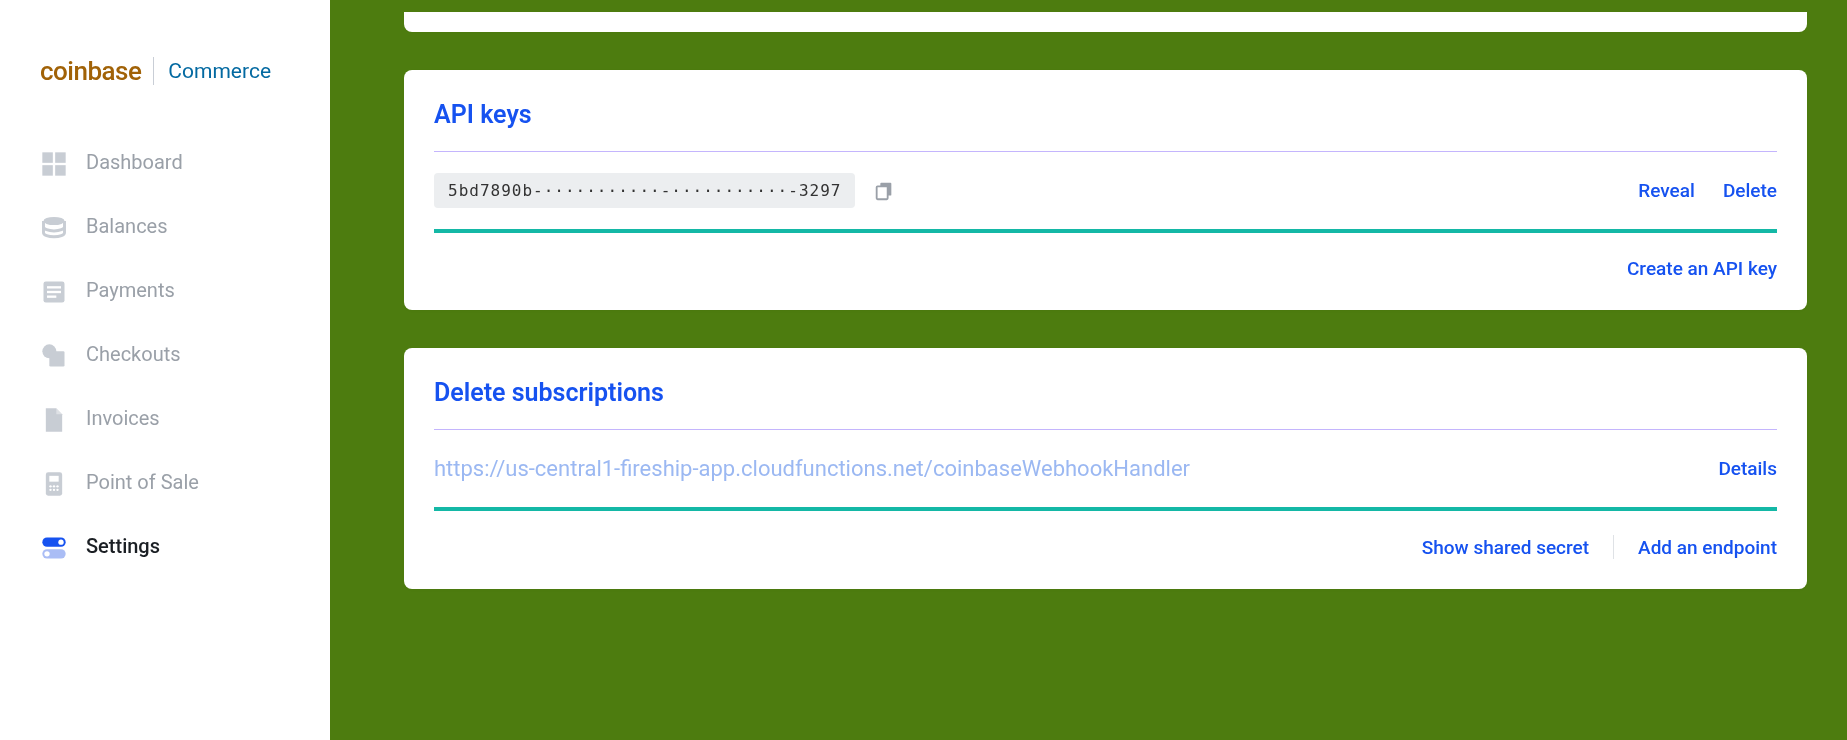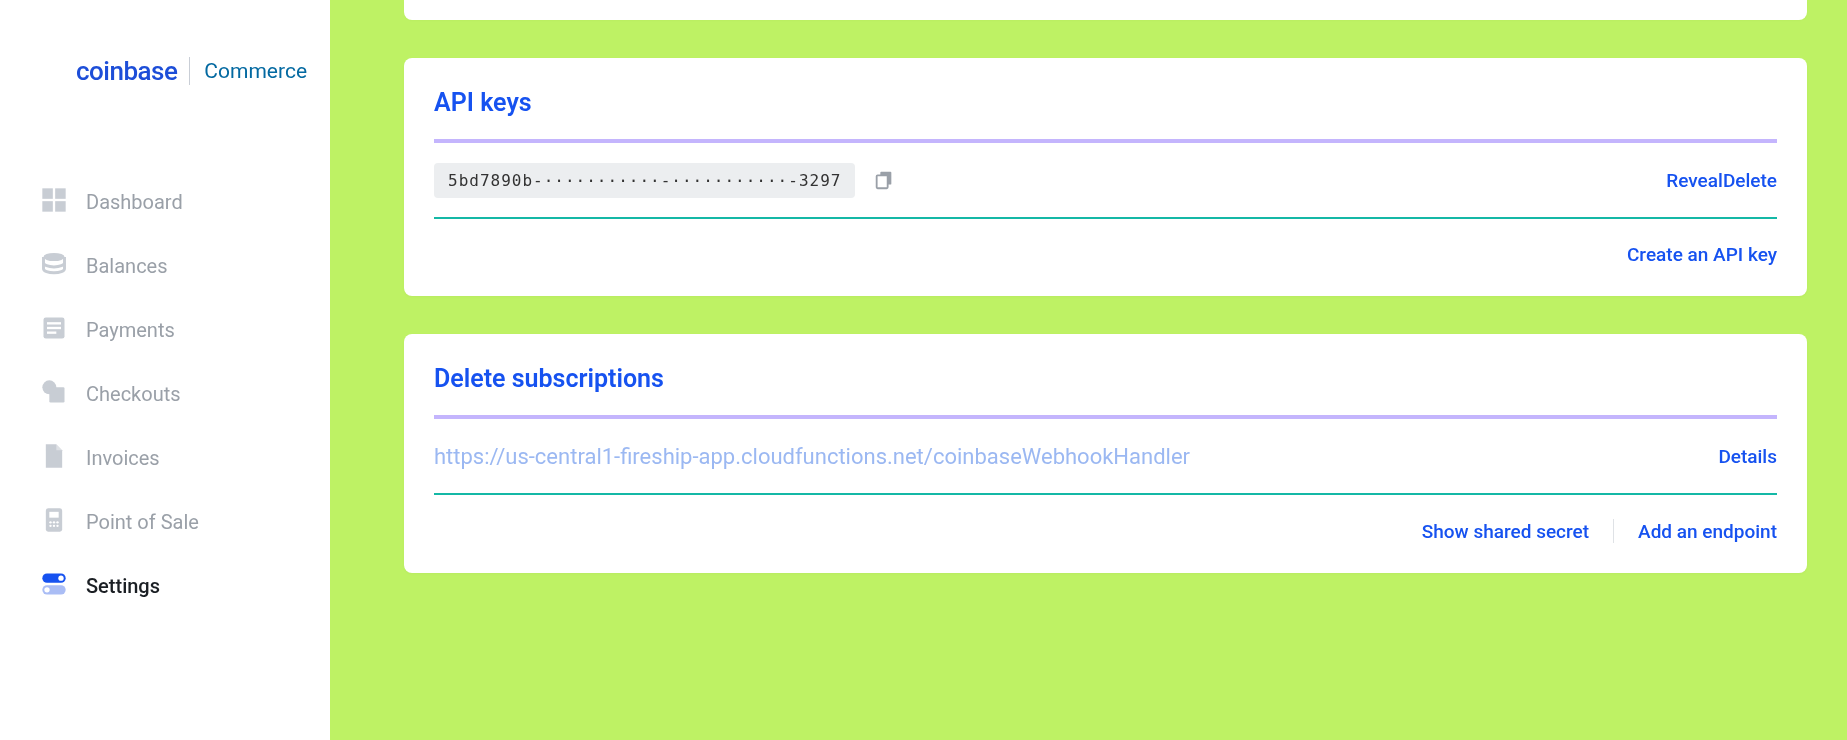--- a/index.html
+++ b/index.html
@@ -24,42 +24,41 @@
     background: #fff;
     padding-top: 56px;
   }
   .logo-block {
     display: flex;
     align-items: center;
     padding-left: 40px;
     margin-bottom: 64px;
   }
   .logo-coinbase {
-    color: #1d4ed8;
+    color: #a16207;
     font-weight: 500;
     font-size: 26px;
     letter-spacing: -0.5px;
-    margin-left: 36px;
   }
   .logo-divider {
     width: 1px;
     height: 28px;
     background: #c9ced6;
     margin: 0 14px 0 12px;
   }
   .logo-commerce {
     color: #0369a1;
     font-size: 21px;
     font-weight: 400;
   }
 
   .nav { padding-left: 40px; }
   .nav-item {
     display: flex;
-    align-items: flex-end;
+    align-items: flex-start;
     height: 64px;
     cursor: pointer;
   }
   .nav-icon {
     width: 28px;
     height: 28px;
     margin-right: 18px;
     color: #c8cdd4;
     flex-shrink: 0;
   }
@@ -75,22 +74,22 @@
     font-weight: 500;
   }
 
   
   .main {
     position: absolute;
     left: 330px;
     top: 0;
     right: 0;
     bottom: 0;
-    background: #bef264;
-    padding: 0 40px 40px 74px;
+    background: #4d7c0f;
+    padding: 12px 40px 40px 74px;
   }
 
   
   .card-top-sliver {
     background: #fff;
     border-radius: 0 0 8px 8px;
     height: 20px;
     box-shadow: 0 1px 2px rgba(0,0,0,0.02);
     margin-bottom: 38px;
   }
@@ -105,35 +104,36 @@
   .card h2 {
     color: #1652f0;
     font-size: 25px;
     font-weight: 600;
     margin-bottom: 22px;
   }
 
   .row {
     display: flex;
     align-items: center;
-    border-top: 4px solid #c4b5fd;
+    border-top: 1px solid #c4b5fd;
     min-height: 78px;
     padding: 18px 0;
   }
   .row:last-child { padding-bottom: 30px; }
 
   .row .left {
     display: flex;
     align-items: center;
     flex: 1;
     min-width: 0;
   }
   .row .right {
     display: flex;
     align-items: center;
+    gap: 28px;
   }
 
   .api-key-box {
     background: #eceef0;
     border-radius: 4px;
     padding: 8px 14px;
     font-family: ui-monospace, SFMono-Regular, Menlo, Consolas, monospace;
     font-size: 16px;
     letter-spacing: 1px;
     color: #333;
@@ -150,21 +150,21 @@
     color: #1652f0;
     font-size: 19px;
     font-weight: 500;
     cursor: pointer;
   }
 
   .row-footer {
     display: flex;
     justify-content: flex-end;
     align-items: center;
-    border-top: 2px solid #14b8a6;
+    border-top: 4px solid #14b8a6;
     padding: 24px 0 30px 0;
   }
   .footer-sep {
     width: 1px;
     height: 24px;
     background: #dfe2e6;
     margin: 0 24px;
   }
 
   .webhook-url {

